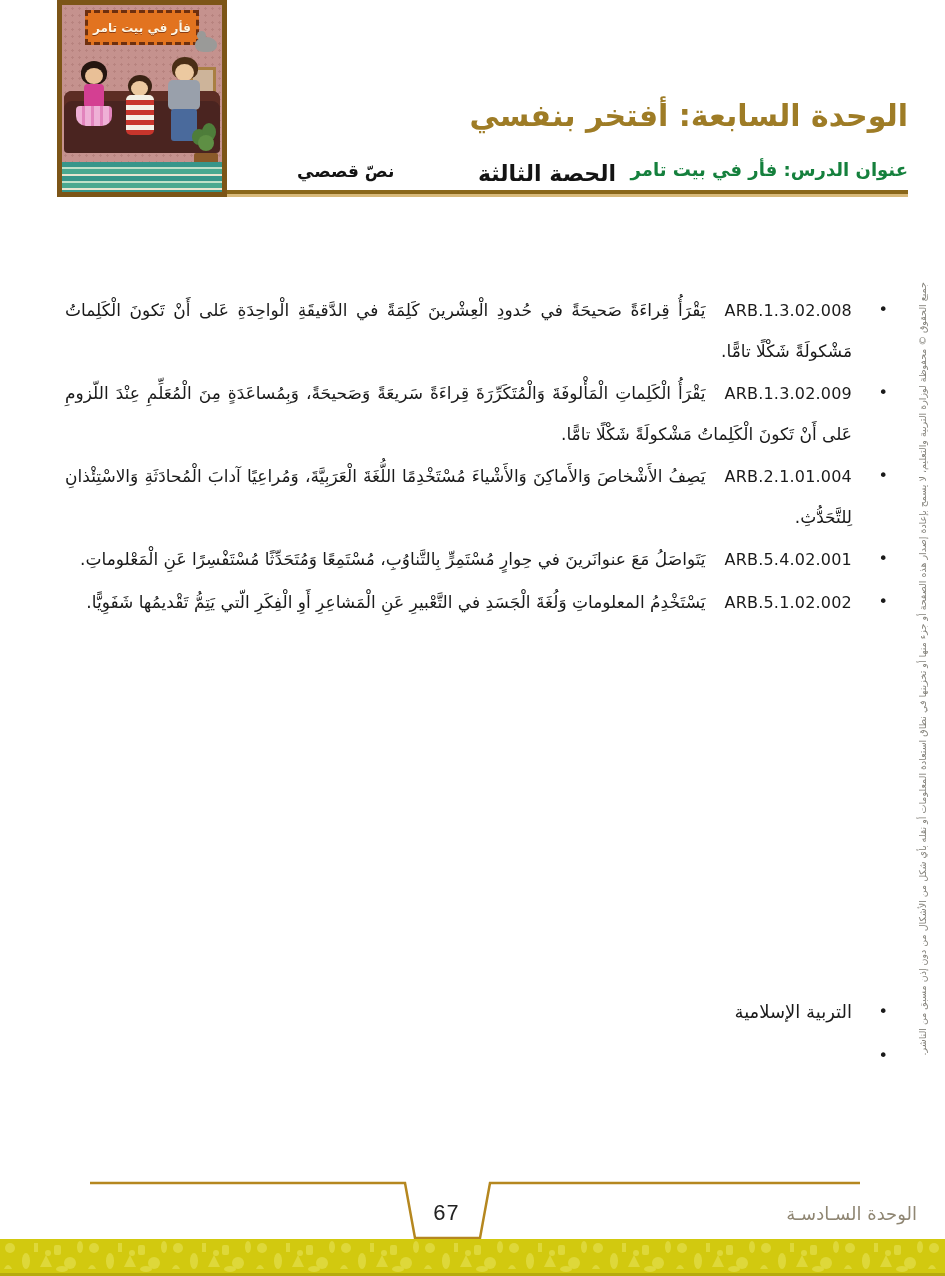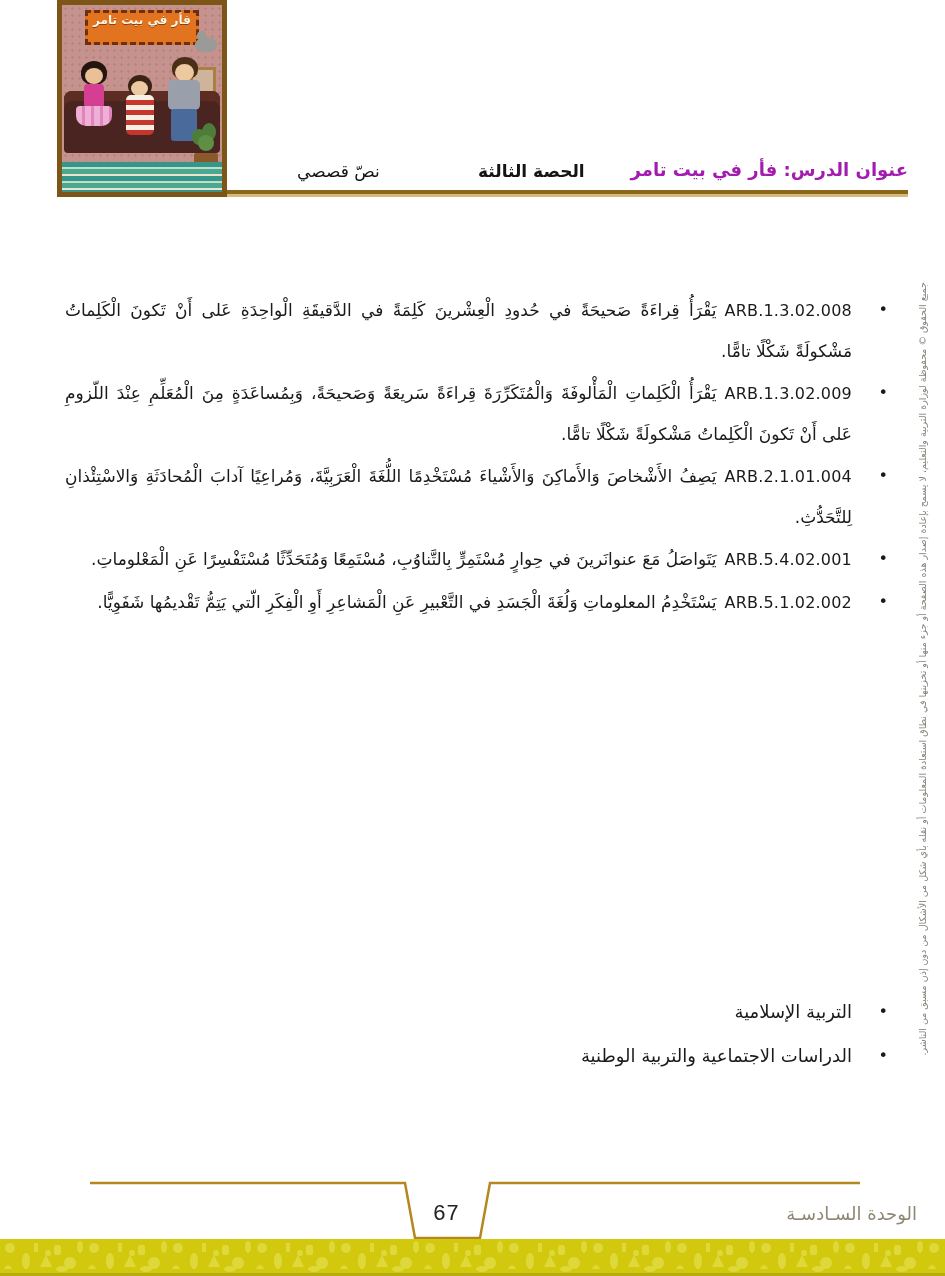--- a/index.html
+++ b/index.html
@@ -8,21 +8,21 @@
 
   
   .book-cover{position:absolute;left:57px;top:0;width:170px;height:197px;
               border:5px solid #7c5517;box-sizing:border-box;background:#c5928e;}
   .cover-wall{position:relative;width:100%;height:100%;overflow:hidden;
               background:#c5928e;
               background-image:radial-gradient(#b7837f 1px,transparent 1.4px);
               background-size:7px 7px;}
   .cover-banner{position:absolute;left:23px;top:5px;width:114px;height:35px;
                 background:#e2731f;border:3px dashed #6e2f0e;box-sizing:border-box;
-                display:flex;justify-content:center;}
+                display:flex;align-items:center;justify-content:center;}
   .cover-title{color:#fdf6e4;font-size:12px;font-weight:bold;direction:rtl;white-space:nowrap;
                text-shadow:0 1px 0 #8a3c12;}
   .mouse{position:absolute;right:3px;top:26px;width:24px;height:22px;}
   .mouse i{position:absolute;display:block;background:#9a9a98;}
   .mouse .ear{left:2px;top:0;width:9px;height:9px;border-radius:50%;}
   .mouse .mbody{left:0;top:6px;width:22px;height:15px;border-radius:50% 50% 40% 40%;}
   .wall-frame{position:absolute;right:6px;top:62px;width:26px;height:28px;
               background:#cdb49a;border:3px solid #a97f42;box-sizing:border-box;}
   .couch{position:absolute;left:2px;right:2px;top:86px;height:62px;background:#4a2420;
          border-radius:8px 8px 4px 4px;box-shadow:inset 0 10px 0 #5d2d24;}
@@ -51,37 +51,37 @@
   .plant i:nth-child(2){left:12px;top:2px;width:14px;height:18px;}
   .plant i:nth-child(3){left:8px;top:14px;width:16px;height:16px;background:#5e8f44;}
   .stool{position:absolute;right:4px;top:148px;width:24px;height:16px;background:#8a5a2a;
          border-radius:2px;}
   .rug{position:absolute;left:0;right:0;bottom:0;height:30px;
        background:repeating-linear-gradient(180deg,#37968a 0 5px,#bfe0c8 5px 7px,#4aa890 7px 12px,#e8e4d0 12px 14px);}
 
   
   .unit-title{position:absolute;top:98px;right:37px;direction:rtl;color:#9e7c26;
               font-size:30px;font-weight:bold;letter-spacing:0;}
-  .lesson-title{position:absolute;top:159px;right:37px;direction:rtl;color:#a21caf;
+  .lesson-title{position:absolute;top:159px;right:37px;direction:rtl;color:#15803d;
                 font-size:18px;font-weight:bold;}
   .session-label{position:absolute;top:161px;left:478px;direction:rtl;color:#141414;
-                 font-size:17px;font-weight:bold;}
+                 font-size:22px;font-weight:bold;}
   .text-type-label{position:absolute;top:161px;left:297px;direction:rtl;color:#141414;
-                   font-size:17px;font-weight:normal;}
+                   font-size:17px;font-weight:bold;}
   .header-rule{position:absolute;top:190px;left:227px;right:37px;height:7px;
                background:linear-gradient(180deg,#8a671a 0 57%,#d8b97a 57% 100%);}
 
   
   .standards{position:absolute;top:290px;left:65px;right:55px;margin:0;padding:0;
              list-style:none;direction:rtl;}
   .standards li{position:relative;padding-right:38px;margin-bottom:2px;
                 font-size:17px;line-height:40px;color:#1a1a1a;
                 text-align:justify;}
   .standards .bullet{position:absolute;right:2px;top:0;font-size:16px;color:#1a1a1a;}
-  .standards .code{margin-left:8px;font-size:16px;letter-spacing:.2px;}
+  .standards .code{margin-left:19px;font-size:16px;letter-spacing:.2px;}
 
   
   .subjects{position:absolute;top:998px;left:65px;right:55px;margin:0;padding:0;
             list-style:none;direction:rtl;}
   .subjects li{position:relative;padding-right:38px;margin-bottom:16px;
                font-size:18px;line-height:28px;color:#1a1a1a;text-align:right;}
   .subjects .bullet{position:absolute;right:2px;top:0;font-size:16px;color:#1a1a1a;}
 
   
   .copyright{position:absolute;left:564px;top:635px;width:720px;height:14px;
@@ -134,20 +134,21 @@
       <div class="plant">
           <i></i>
           <i></i>
           <i></i>
         </div>
       <div class="stool"></div>
       <div class="rug"></div>
     </div>
   </div>
 
+  <div class="unit-title">الوحدة السابعة: أفتخر بنفسي</div>
   <div class="lesson-title">عنوان الدرس: فأر  في بيت تامر</div>
   <div class="session-label">الحصة الثالثة</div>
   <div class="text-type-label">نصّ قصصي</div>
   <div class="header-rule"></div>
 
   <ul class="standards">
     <li>
       <span class="bullet">•</span><span class="code" dir="ltr">ARB.1.3.02.008</span><span>يَقْرَأُ قِراءَةً صَحيحَةً في حُدودِ  الْعِشْرينَ كَلِمَةً في الدَّقيقَةِ الْواحِدَةِ عَلى أَنْ تَكونَ الْكَلِماتُ مَشْكولَةً شَكْلًا تامًّا.</span>
     </li>
     <li>
@@ -162,21 +163,21 @@
     <li>
       <span class="bullet">•</span><span class="code" dir="ltr">ARB.5.1.02.002</span><span>يَسْتَخْدِمُ المعلوماتِ وَلُغَةَ الْجَسَدِ في التَّعْبيرِ عَنِ الْمَشاعِرِ أَوِ الْفِكَرِ الّتي يَتِمُّ تَقْديمُها شَفَوِيًّا.</span>
     </li>
   </ul>
 
   <ul class="subjects">
     <li>
       <span class="bullet">•</span><span>التربية الإسلامية</span>
     </li>
     <li>
-      <span class="bullet">•</span><span>الدراسات الاجتماعية والتربية الوطنية</span>
+      <span class="bullet">•</span>
     </li>
   </ul>
 
   <div class="copyright">جميع الحقوق © محفوظة لوزارة التربية والتعليم، لا يسمح بإعادة إصدار هذه الصفحة أو جزء منها أو تخزينها في نطاق استعادة المعلومات أو نقله بأي شكل من الأشكال من دون إذن مسبق من الناشر.</div>
 
   <svg class="footer-line" width="945" height="72" viewBox="0 0 945 72" xmlns="http://www.w3.org/2000/svg">
     <path d="M90 13 H405 L415 68 H480 L490 13 H860" fill="none" stroke="#b5871f" stroke-width="2.5"></path>
   </svg>
   <div class="page-number">67</div>
   <div class="footer-unit">الوحدة السـادسـة</div>

